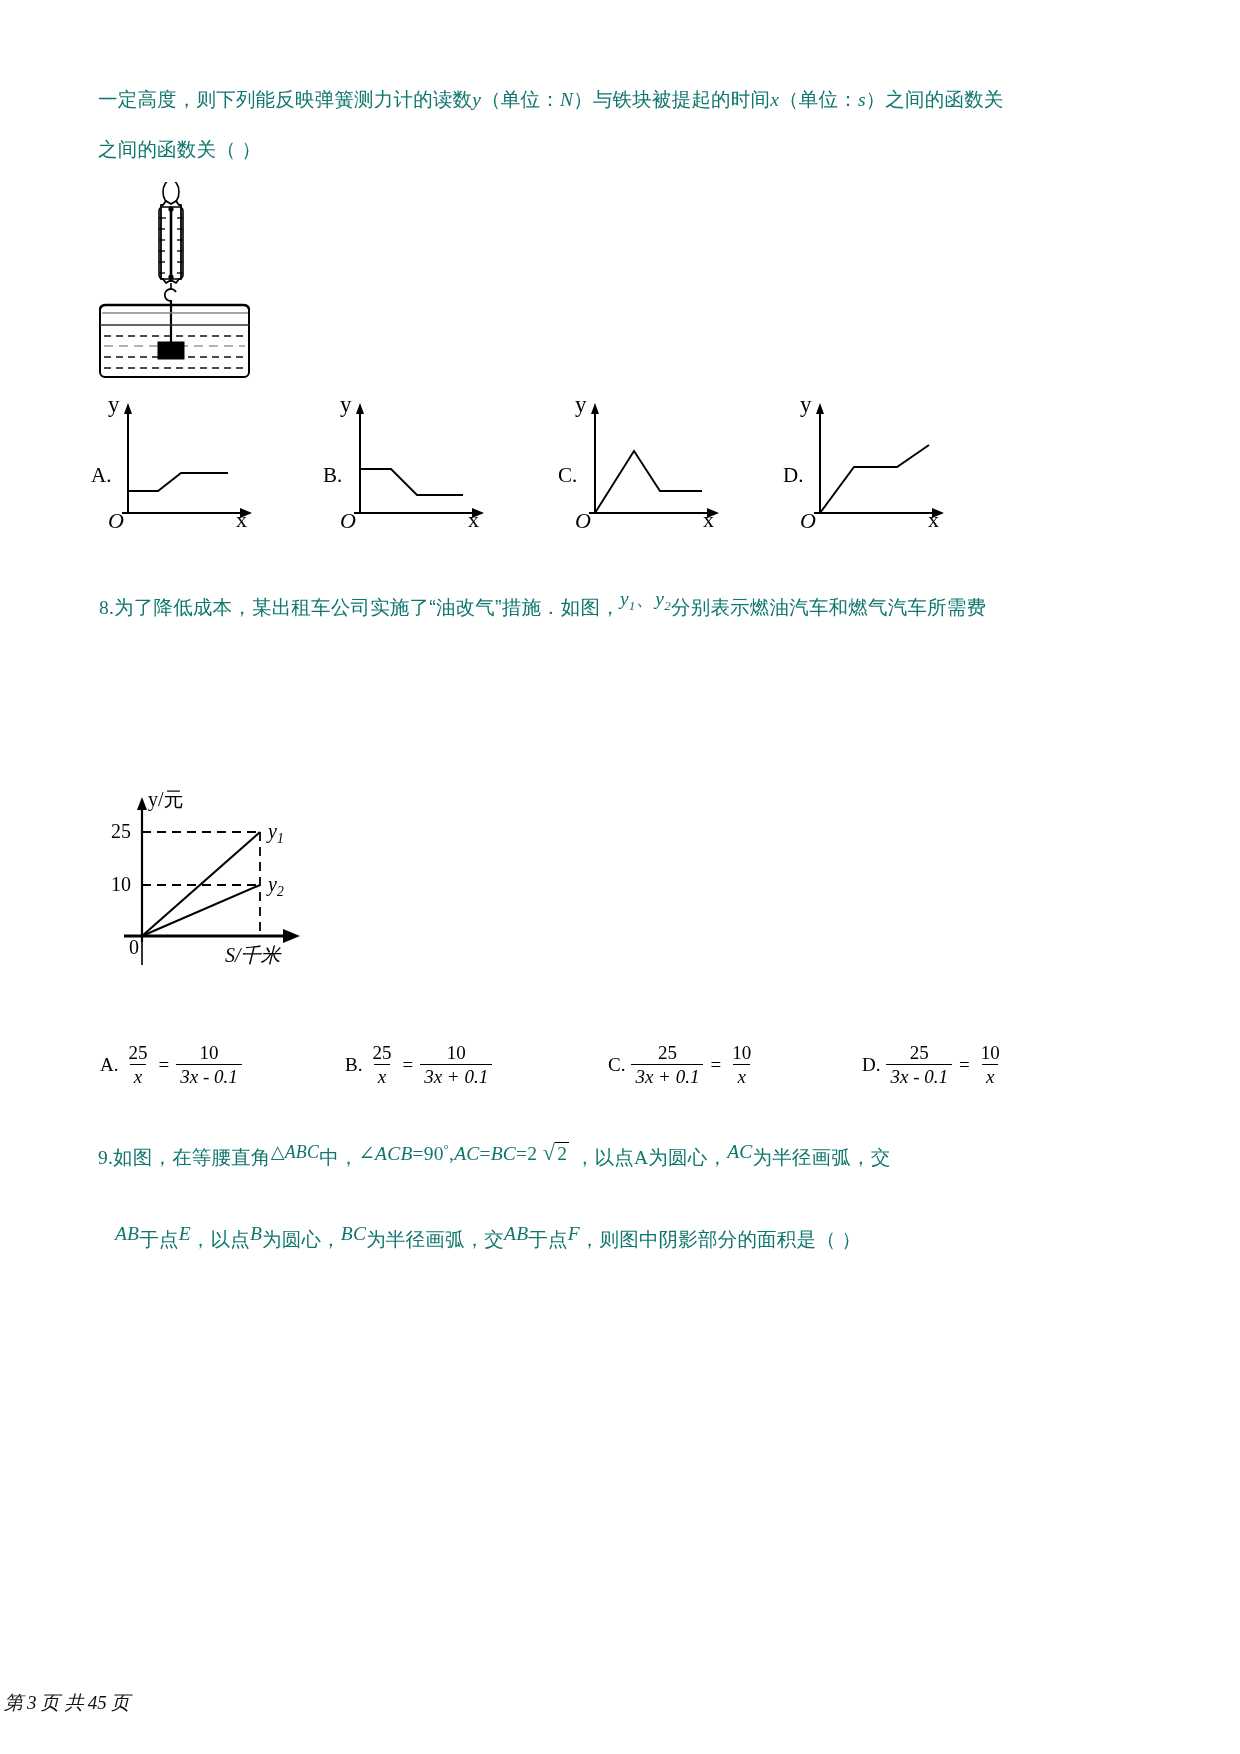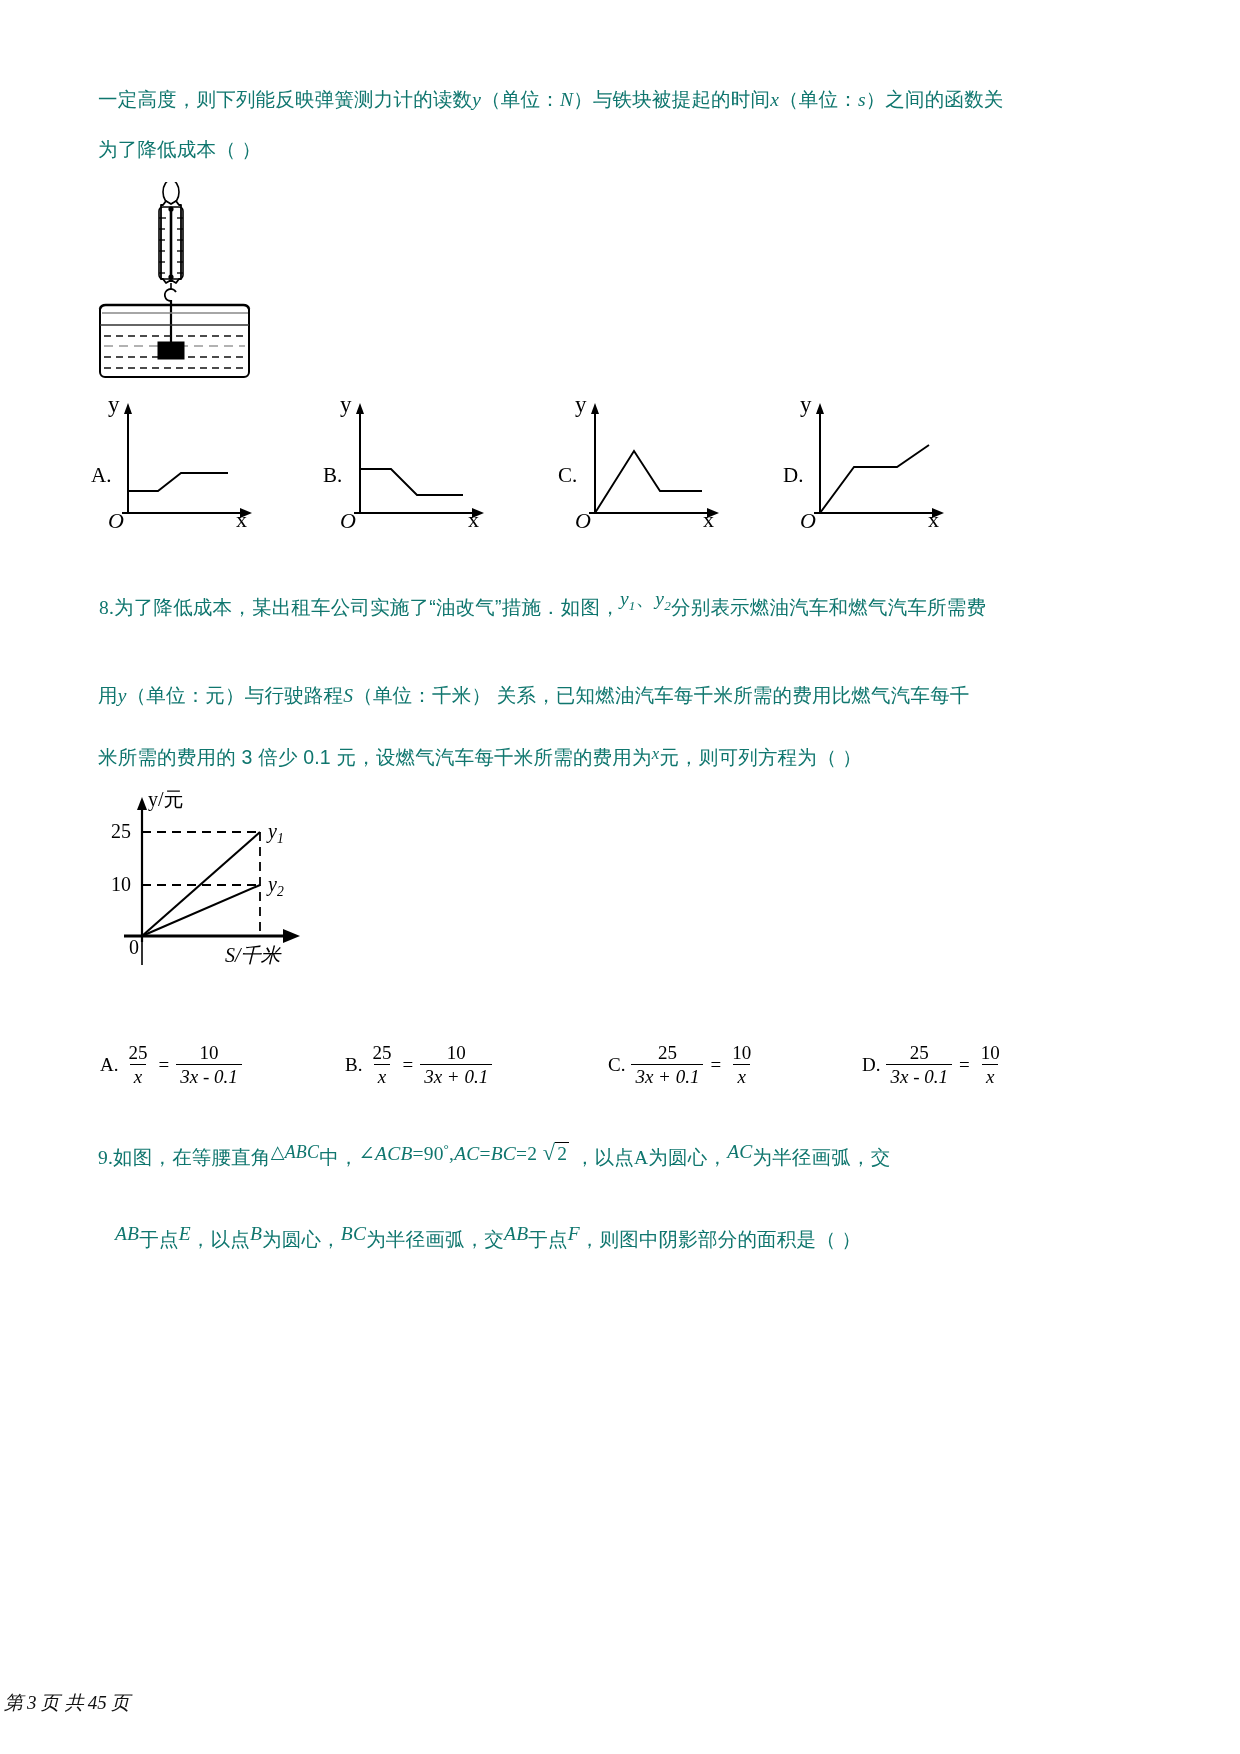--- a/index.html
+++ b/index.html
@@ -71,21 +71,21 @@
 </style>
 </head>
 <body>
 
 <div class="page">
 
   <div class="ptext" style="left:98px; top:90px;">
     <span>一定高度，则下列能反映弹簧测力计的读数</span><span class="mi">y</span><span>（单位：</span><span class="mi">N</span><span>）与铁块被提起的时间</span><span class="mi">x</span><span>（单位：</span><span class="mi">s</span><span>）之间的函数关</span>
   </div>
 
-  <div class="ptext" style="left:98px; top:140px;">为了降低成本（      ）</div>
+  <div class="ptext" style="left:98px; top:140px;">之间的函数关（      ）</div>
 
   <div id="apparatus">
     <svg width="180" height="205" viewBox="0 0 180 205">
 
       <ellipse cx="79" cy="10" rx="8" ry="12" fill="none" stroke="#000" stroke-width="1.6"></ellipse>
 
       <path d="M71,23 L74,19 L79,22 L84,19 L87,23 L89,23
                L89,97 L87,97 L84,101 L79,98 L74,101 L71,97 L69,97 L69,23 Z" fill="#fff" stroke="#000" stroke-width="1.8" stroke-linejoin="round"></path>
       <rect x="67" y="25" width="24" height="72" rx="4" fill="none" stroke="#000" stroke-width="1.6"></rect>
 
@@ -185,27 +185,21 @@
     <span class="glabel mi" style="left:13px; top:-3px; font-size:23px;">y</span>
     <span class="glabel mi" style="left:141px; top:112px; font-size:22px;">x</span>
     <span class="glabel mn" style="left:13px; top:113px; font-size:22px; font-style:italic;">O</span>
     <span class="glabel mn" style="left:-4px; top:68px; font-size:21px;">D.</span>
   </div>
 
   <div class="ptext" style="left:99px; top:598px;">
     <span class="mn">8.</span><span>为了降低成本，某出租车公司实施了“油改气”措施．如图，</span><span style="position:relative; top:-9px;"><span class="mi">y</span><span class="sub">1</span></span><span style="position:relative; top:-9px;">、</span><span style="position:relative; top:-9px;"><span class="mi">y</span><span class="sub">2</span></span><span>分别表示燃油汽车和燃气汽车所需费</span>
   </div>
 
-  <div class="ptext" style="left:98px; top:686px;">
-    <span>用</span><span class="mi">y</span><span>（单位：元）与行驶路程</span><span class="mi">S</span><span>（单位：千米）    关系，已知燃油汽车每千米所需的费用比燃气汽车每千</span>
-  </div>
-
-  <div class="ptext" style="left:98px; top:748px;">
-    <span>米所需的费用的 3 倍少 0.1 元，设燃气汽车每千米所需的费用为</span><span class="mi" style="font-size:0.86em; position:relative; top:-5px;">x</span><span>元，则可列方程为（      ）</span>
-  </div>
+
 
   <div id="fig8">
     <svg width="260" height="185" viewBox="0 0 260 185">
 
       <line x1="32" y1="152" x2="32" y2="18" stroke="#000" stroke-width="2.2"></line>
       <polygon points="32,7 27,20 37,20" fill="#000"></polygon>
 
       <line x1="14" y1="146" x2="175" y2="146" stroke="#000" stroke-width="2.8"></line>
       <polygon points="190,146 173,139 173,153" fill="#000"></polygon>
 

